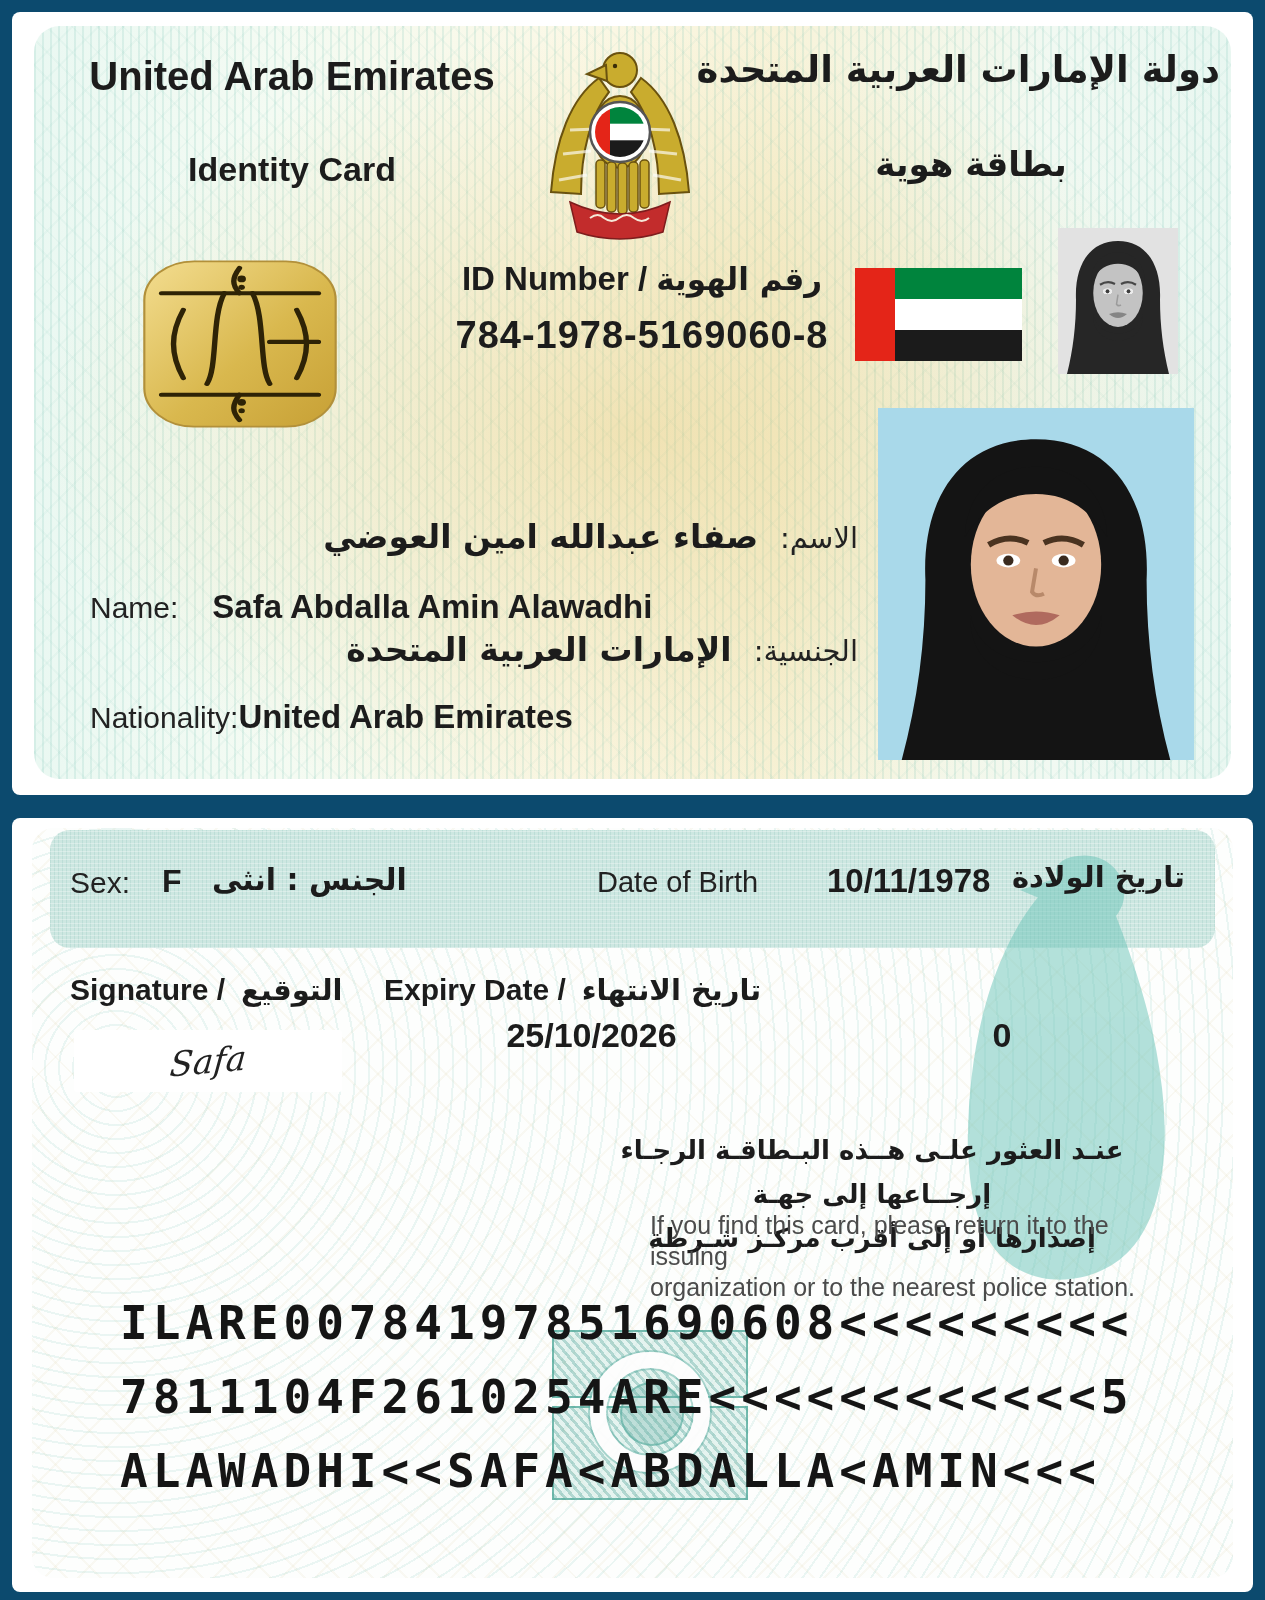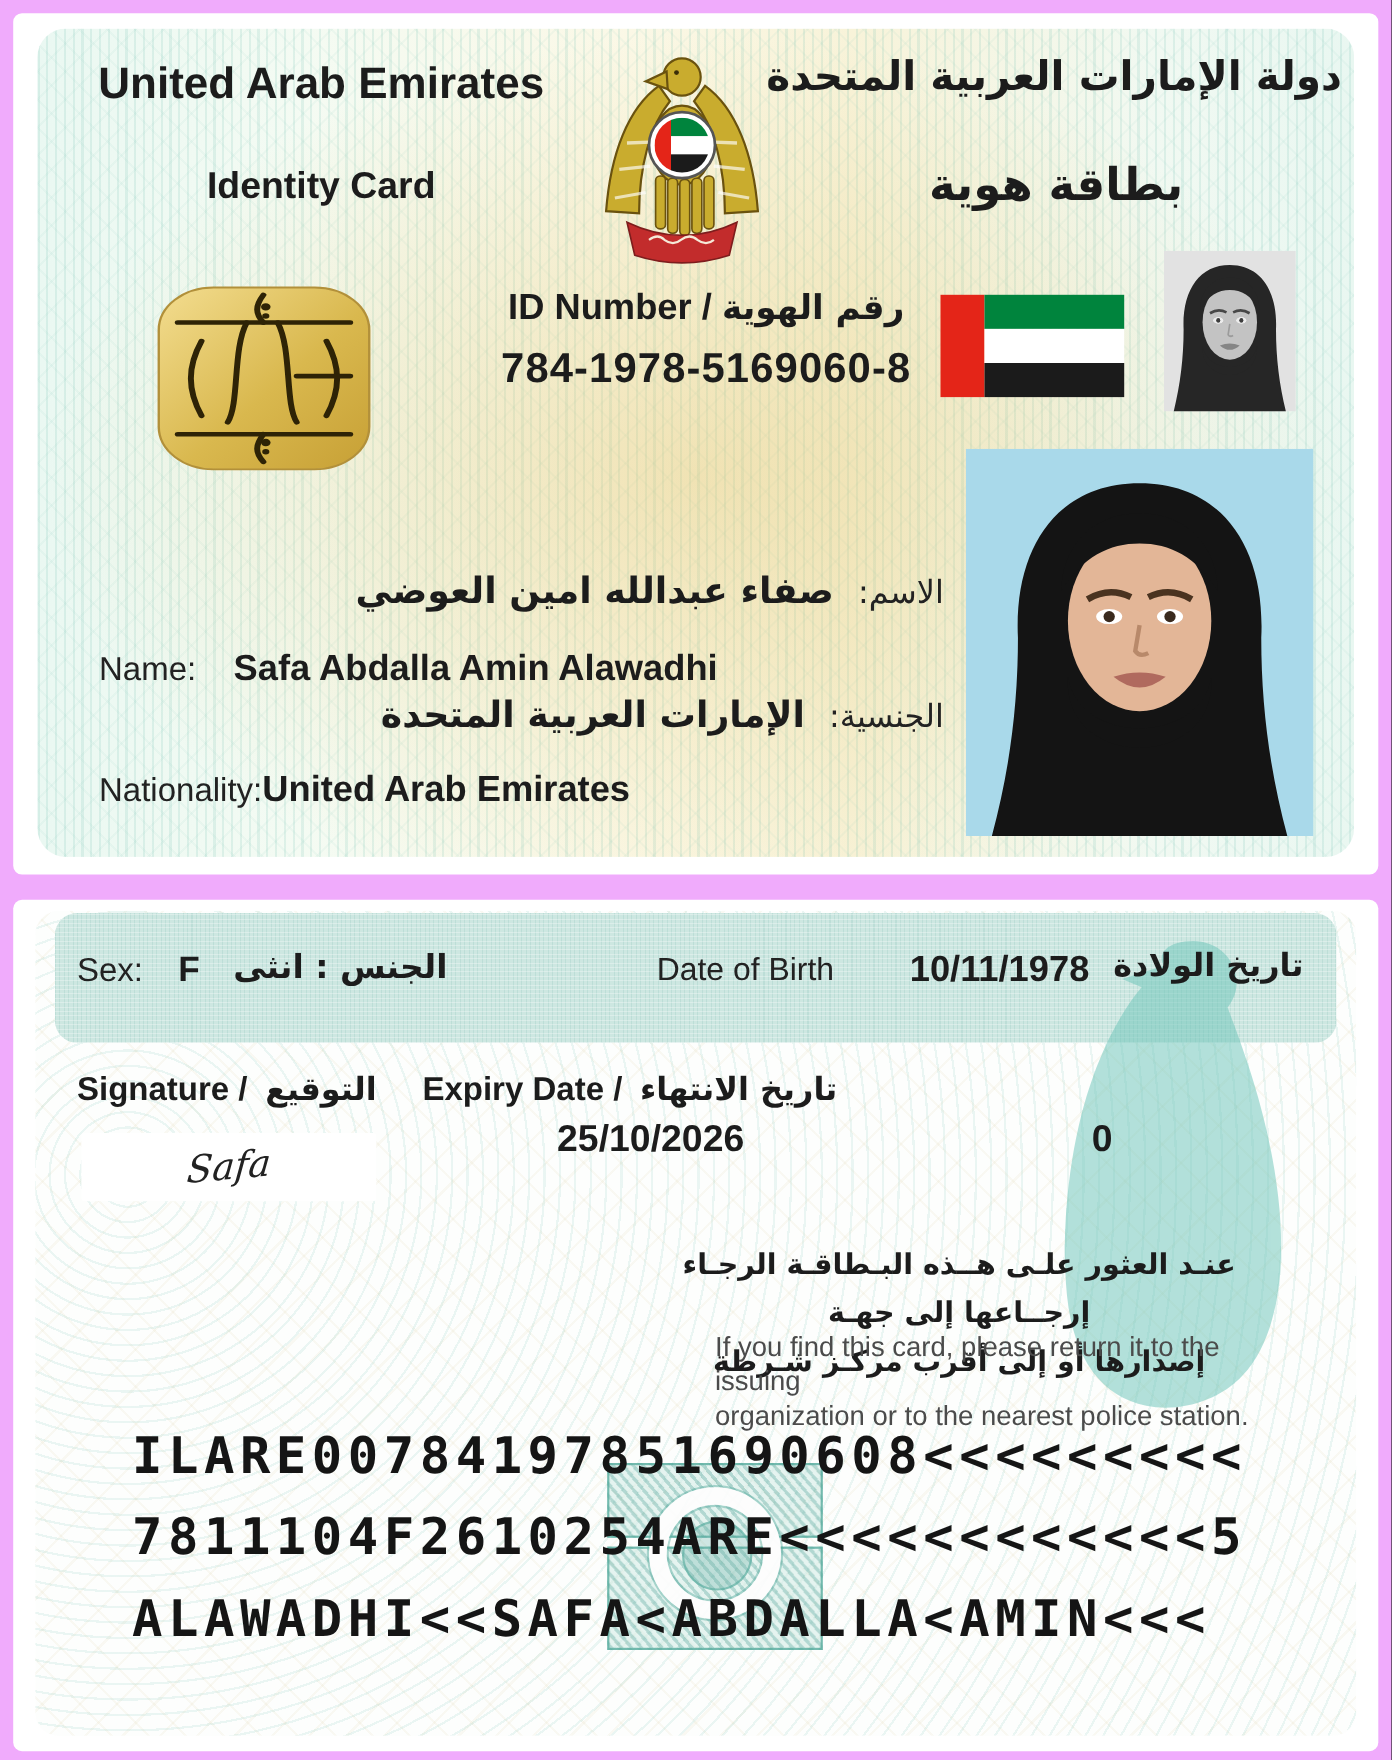--- a/index.html
+++ b/index.html
@@ -1,37 +1,37 @@
 <!DOCTYPE html>
 <html style="--banner-teal: #cde7e1; --falcon-watermark-teal: #6ac4b8; --chip-gold: #d9b84e; --emblem-gold: #c9ac2e; --ribbon-red: #c22c2c; --flag-red: #e42518; --flag-green: #00843d; --flag-white: #ffffff; --flag-black: #1b1b1b; --photo-bg-blue: #a9d9ea; --text-dark: #1c1c1c; --note-gray: #4b4b4b;"><head>
 <meta charset="utf-8">
 <style>
   html,body{margin:0;padding:0;background:#101010;}
-  .page{position:relative;width:1265px;height:1600px;background:#f0abfc;overflow:hidden;
+  .page{position:relative;width:1265px;height:1600px;background:#0c4a6e;overflow:hidden;
         font-family:"Liberation Sans",sans-serif;color:#1c1c1c;}
   .card{position:absolute;left:12px;width:1241px;background:#ffffff;border-radius:8px;overflow:hidden;}
   .card-front{top:12px;height:783px;}
   .card-back{top:818px;height:774px;}
 
   
   .front-pattern{position:absolute;left:22px;right:22px;top:14px;bottom:16px;border-radius:26px;
     background:
       radial-gradient(ellipse at 50% 54%, rgba(224,194,104,.38), rgba(224,194,104,.14) 45%, transparent 70%),
       repeating-linear-gradient(45deg, rgba(130,200,185,.08) 0 2px, transparent 2px 18px),
       repeating-linear-gradient(-45deg, rgba(130,200,185,.08) 0 2px, transparent 2px 18px),
       repeating-linear-gradient(90deg, rgba(110,190,175,.17) 0 2px, transparent 2px 8px),
       linear-gradient(90deg,#eaf8f2 0%,#f4fbf3 20%,#fbf8e6 45%,#f8f3d9 62%,#f1f9f2 85%,#e9f7f1 100%);
   }
   .txt{position:absolute;z-index:3;white-space:nowrap;}
   .ar{font-family:"DejaVu Sans",sans-serif;direction:rtl;}
 
   .f-title-en{left:40px;top:42px;width:480px;text-align:center;font-size:40px;font-weight:700;}
   .f-sub-en{left:40px;top:138px;width:480px;text-align:center;font-size:34px;font-weight:700;}
   .f-title-ar{left:688px;top:36px;width:520px;text-align:center;font-size:37px;font-weight:700;}
-  .f-sub-ar{left:688px;top:132px;width:520px;text-align:center;font-size:41px;font-weight:700;}
+  .f-sub-ar{left:688px;top:132px;width:520px;text-align:center;font-size:34px;font-weight:700;padding-left:11px;}
   .emblem{position:absolute;left:523px;top:28px;width:170px;height:200px;z-index:2;}
   .chip{position:absolute;left:128px;top:246px;width:200px;height:172px;z-index:2;}
 
   .id-label{left:395px;top:248px;width:470px;text-align:center;font-size:33px;font-weight:700;}
   .id-label .ar{font-size:31px;}
   .id-value{left:395px;top:302px;width:470px;text-align:center;font-size:38px;font-weight:700;letter-spacing:1px;}
 
   .flag{position:absolute;left:843px;top:256px;width:167px;height:93px;display:flex;z-index:2;}
   .flag .red{width:24%;height:100%;background:var(--flag-red,#e42518);}
   .flag .bands{width:76%;height:100%;display:flex;flex-direction:column;}

